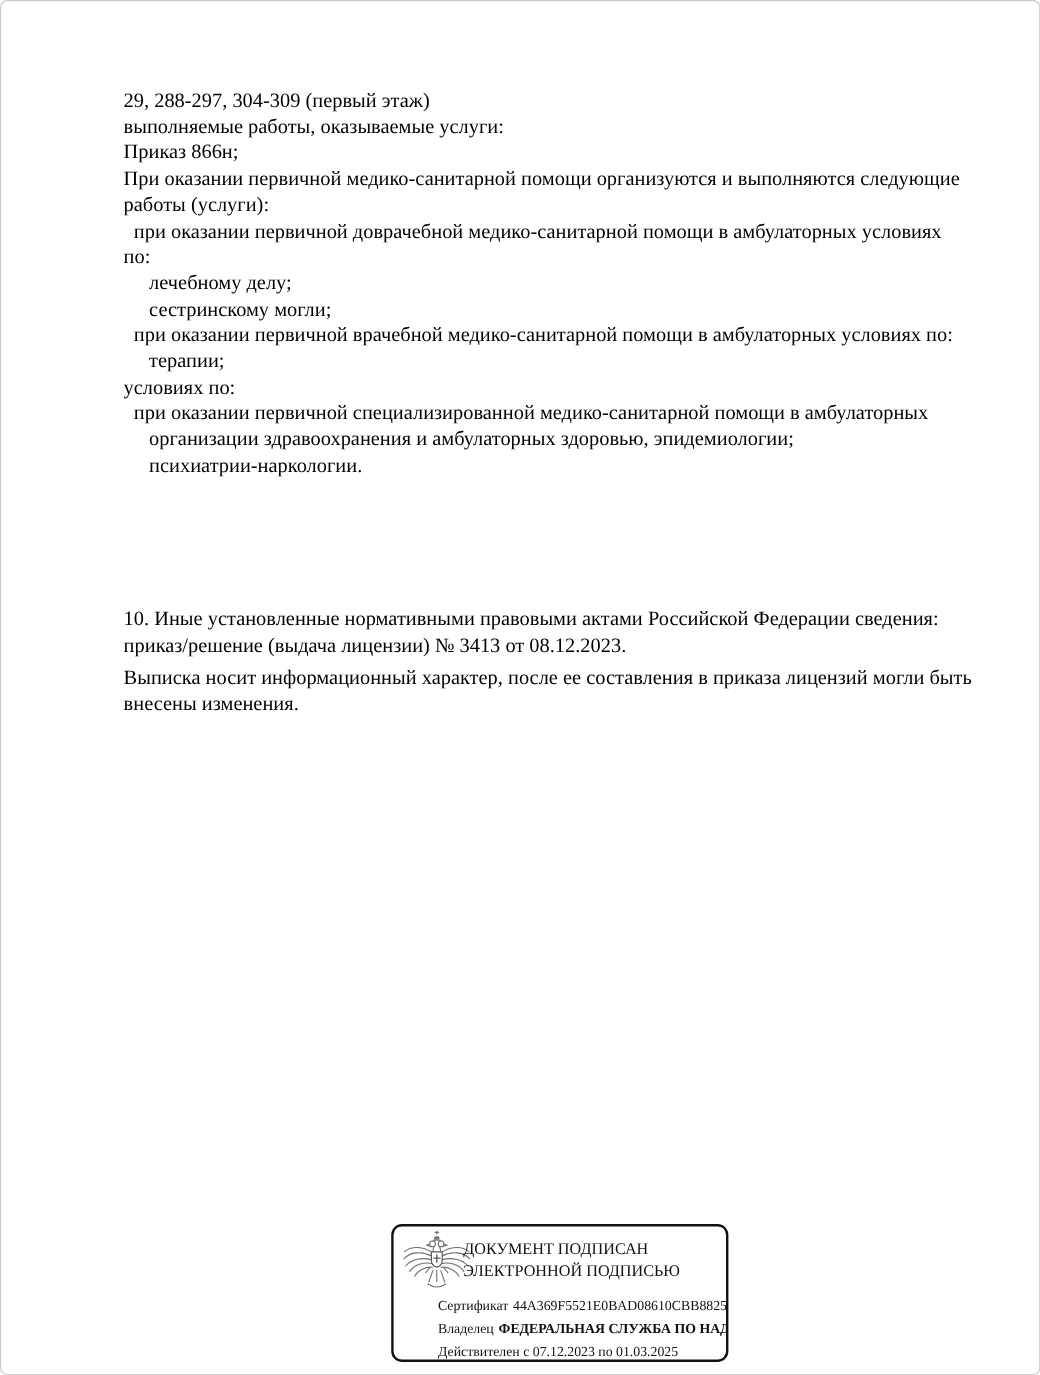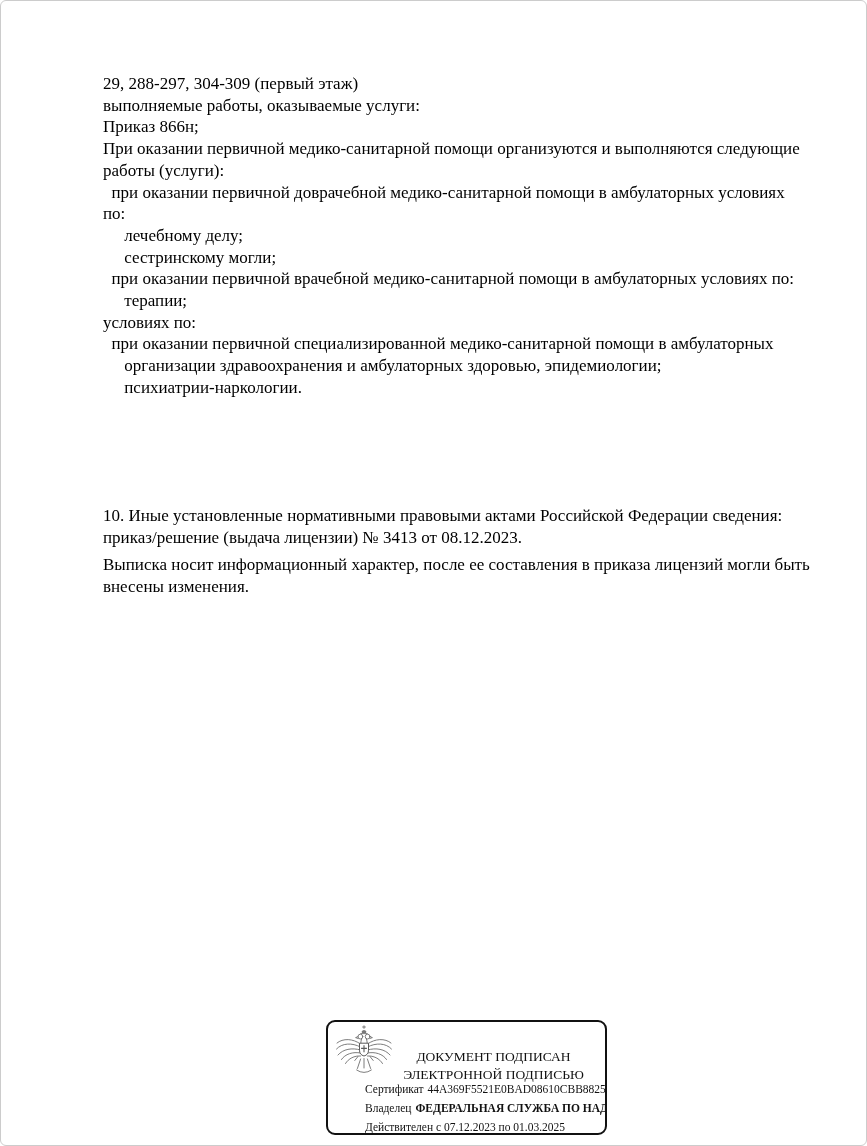--- a/index.html
+++ b/index.html
@@ -52,22 +52,22 @@
     position: absolute;
     left: 5px;
     top: 3px;
     width: 62px;
     height: 54px;
   }
   .stamp-title {
     position: absolute;
     left: 58px;
     right: 4px;
-    top: 26px;
-    text-align: center;
+    top: 10px;
+    text-align: left;
     font-size: 13.5px;
     line-height: 17.5px;
     color: #111111;
   }
   .stamp-lines {
     position: absolute;
     left: 6px;
     right: 0;
     top: 58px;
     font-size: 11.5px;

